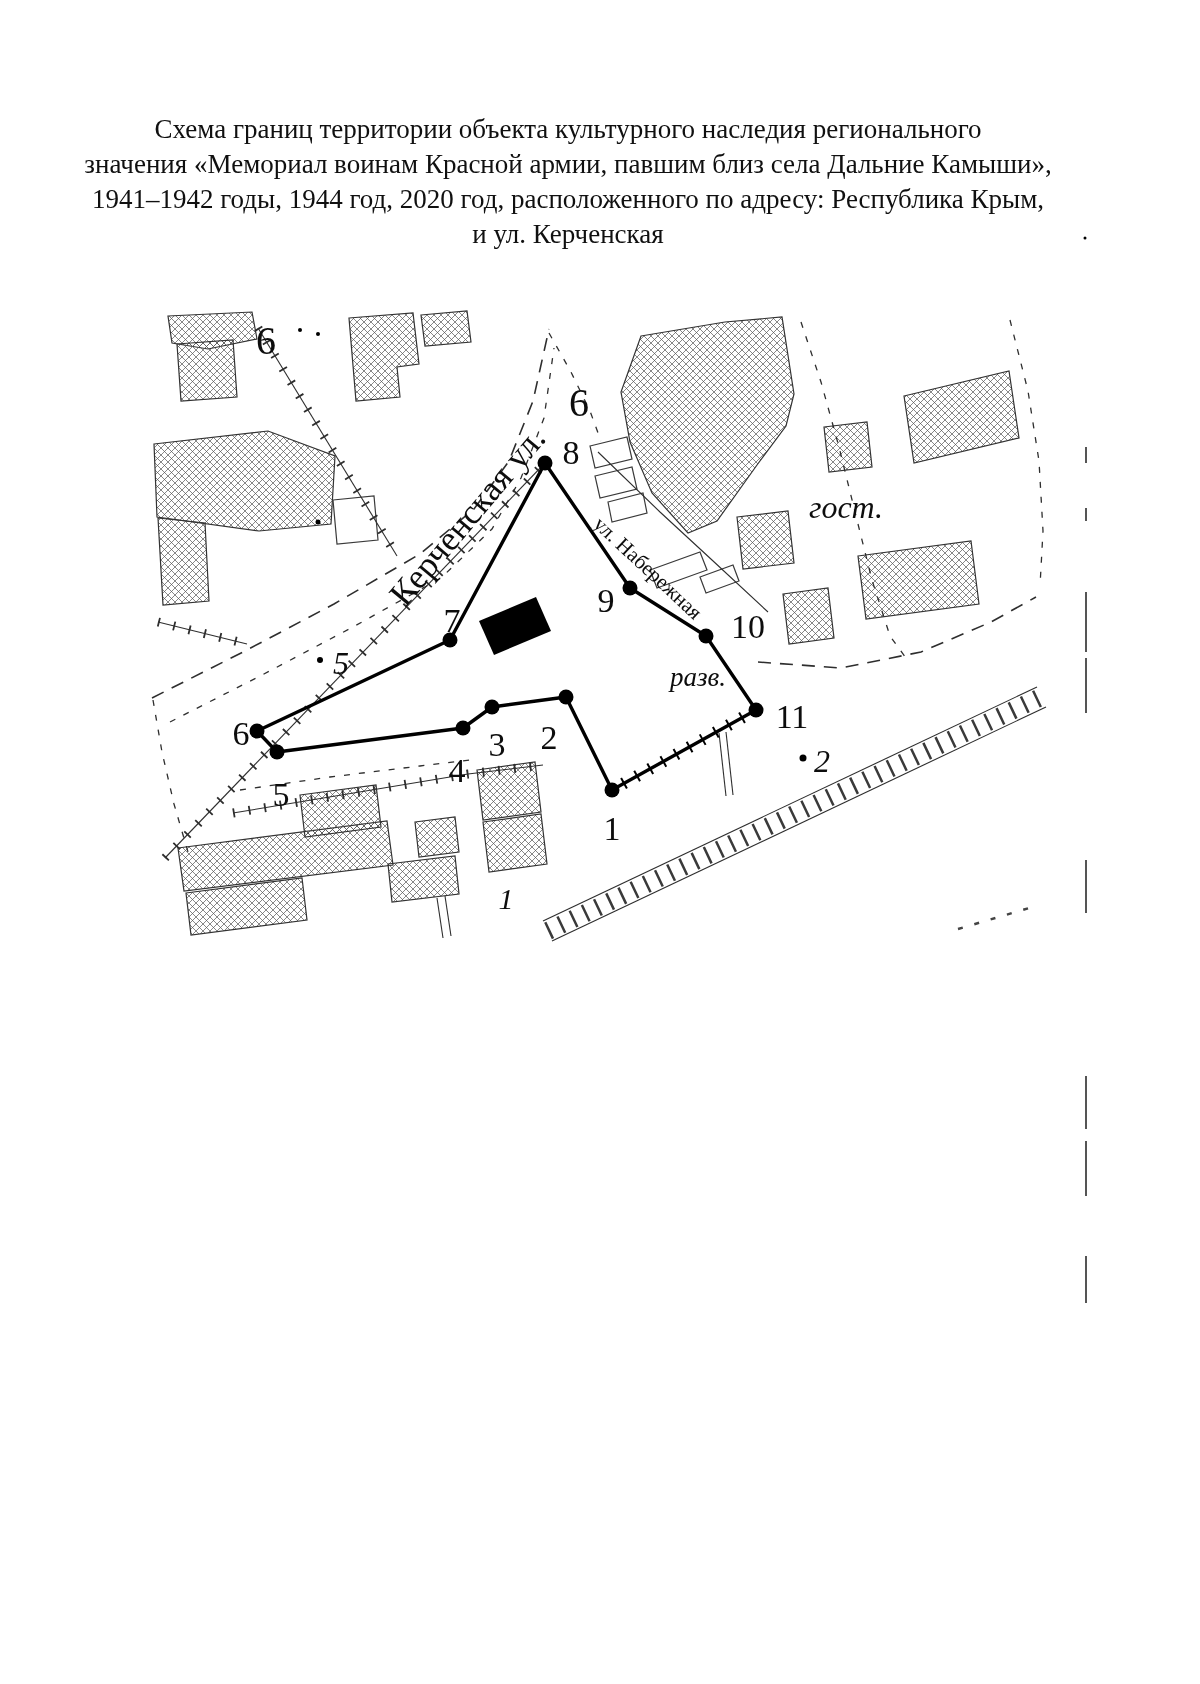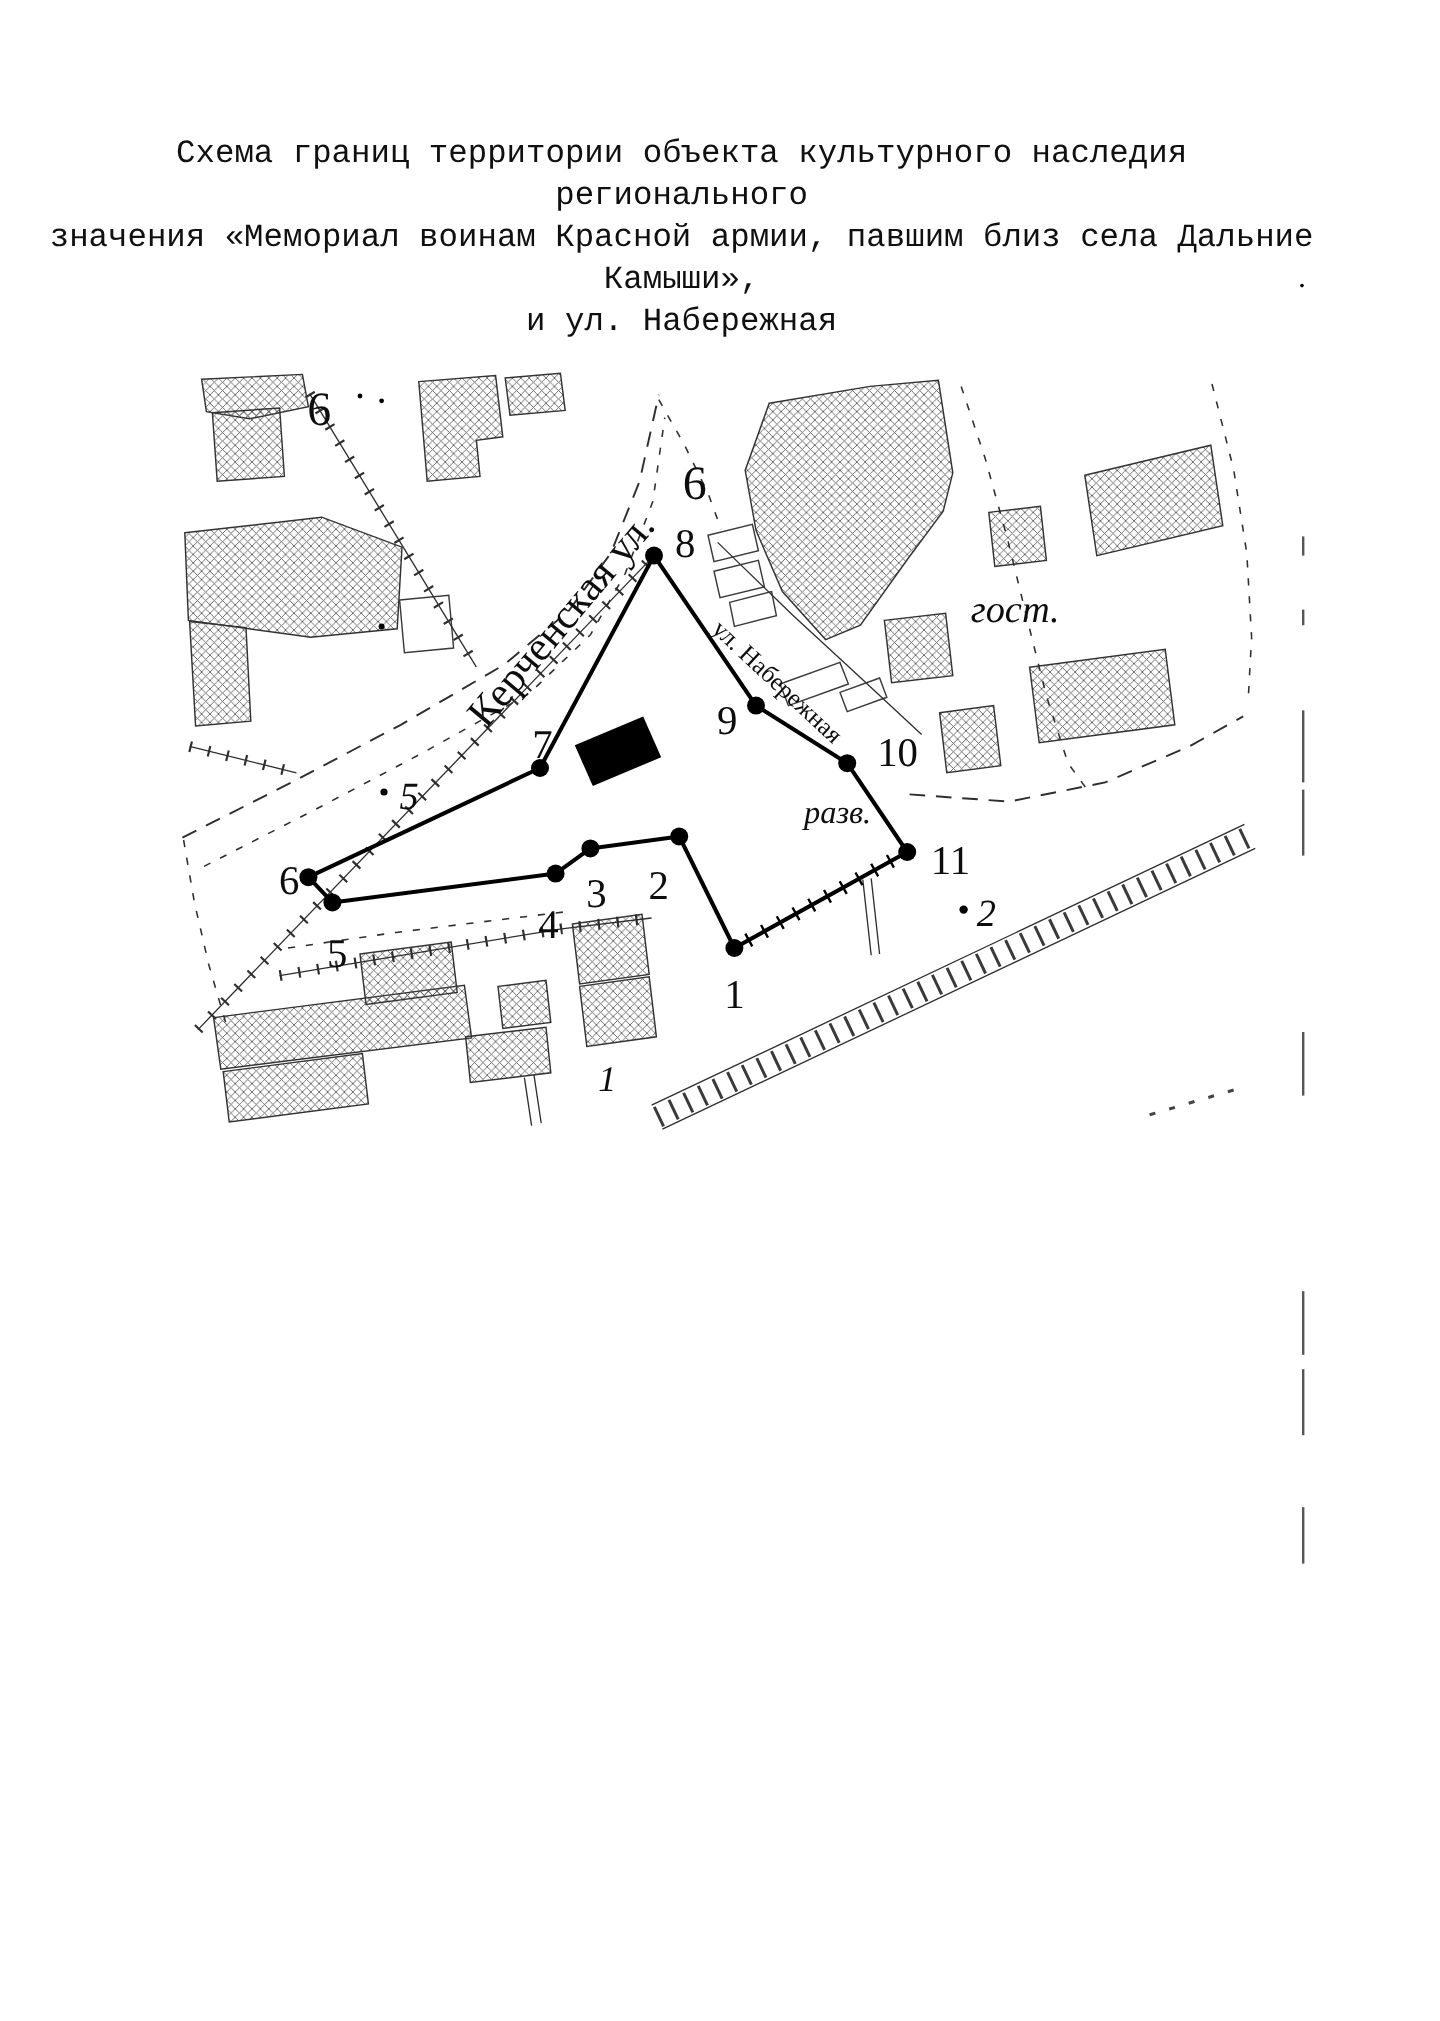--- a/index.html
+++ b/index.html
@@ -2,21 +2,21 @@
 <html><head>
 <meta charset="utf-8">
 <style>
   html,body { margin:0; padding:0; background:#ffffff; }
   .page {
     position:relative; width:1200px; height:1684px; background:#fff;
     font-family:"Liberation Serif", serif; color:#111; overflow:hidden;
   }
   .title {
     position:absolute; top:112px; left:40px; right:104px;
-    text-align:center; font-size:27px; line-height:35px; color:#101010;font-family:Liberation Mono, monospace;
+    text-align:center; font-size:27px; line-height:35px; color:#101010;
   }
   .map-svg { position:absolute; left:0; top:0; }
   
   .bld   { fill:url(#xh); stroke:#333; stroke-width:1.2; }
   .olay  { fill:none; stroke:#3a3a3a; stroke-width:1.2; }
   .road  { fill:none; stroke:#2e2e2e; stroke-width:1.6; stroke-dasharray:13 9; }
   .road2 { fill:none; stroke:#2e2e2e; stroke-width:1.3; stroke-dasharray:6 9; }
   .thin  { fill:none; stroke:#2e2e2e; stroke-width:1.1; }
   .ticks { fill:none; stroke:#2e2e2e; stroke-width:9; stroke-dasharray:1.8 14; }
   .bnd   { fill:none; stroke:#000; stroke-width:3.4; stroke-linejoin:round; }
@@ -27,21 +27,22 @@
   .artifact { stroke:#555; stroke-width:2; }
 </style>
 </head>
 <body>
 
 <div class="page">
 
   <div class="title">
     <div>Схема границ территории объекта культурного наследия регионального</div>
     <div>значения «Мемориал воинам Красной армии, павшим близ села Дальние Камыши»,</div>
-    <div>и ул. Набережная</div>
+    <div>1941–1942 годы, 1944 год, 2020 год, расположенного по адресу: Республика Крым,</div>
+    <div>и ул. Керченская</div>
   </div>
 
   <svg class="map-svg" width="1200" height="1684" viewBox="0 0 1200 1684">
     <defs>
       <pattern id="xh" width="7" height="7" patternUnits="userSpaceOnUse">
         <path d="M0 0L7 7M7 0L0 7" stroke="#555" stroke-width="0.7"></path>
       </pattern>
     </defs>
 
     <g>

